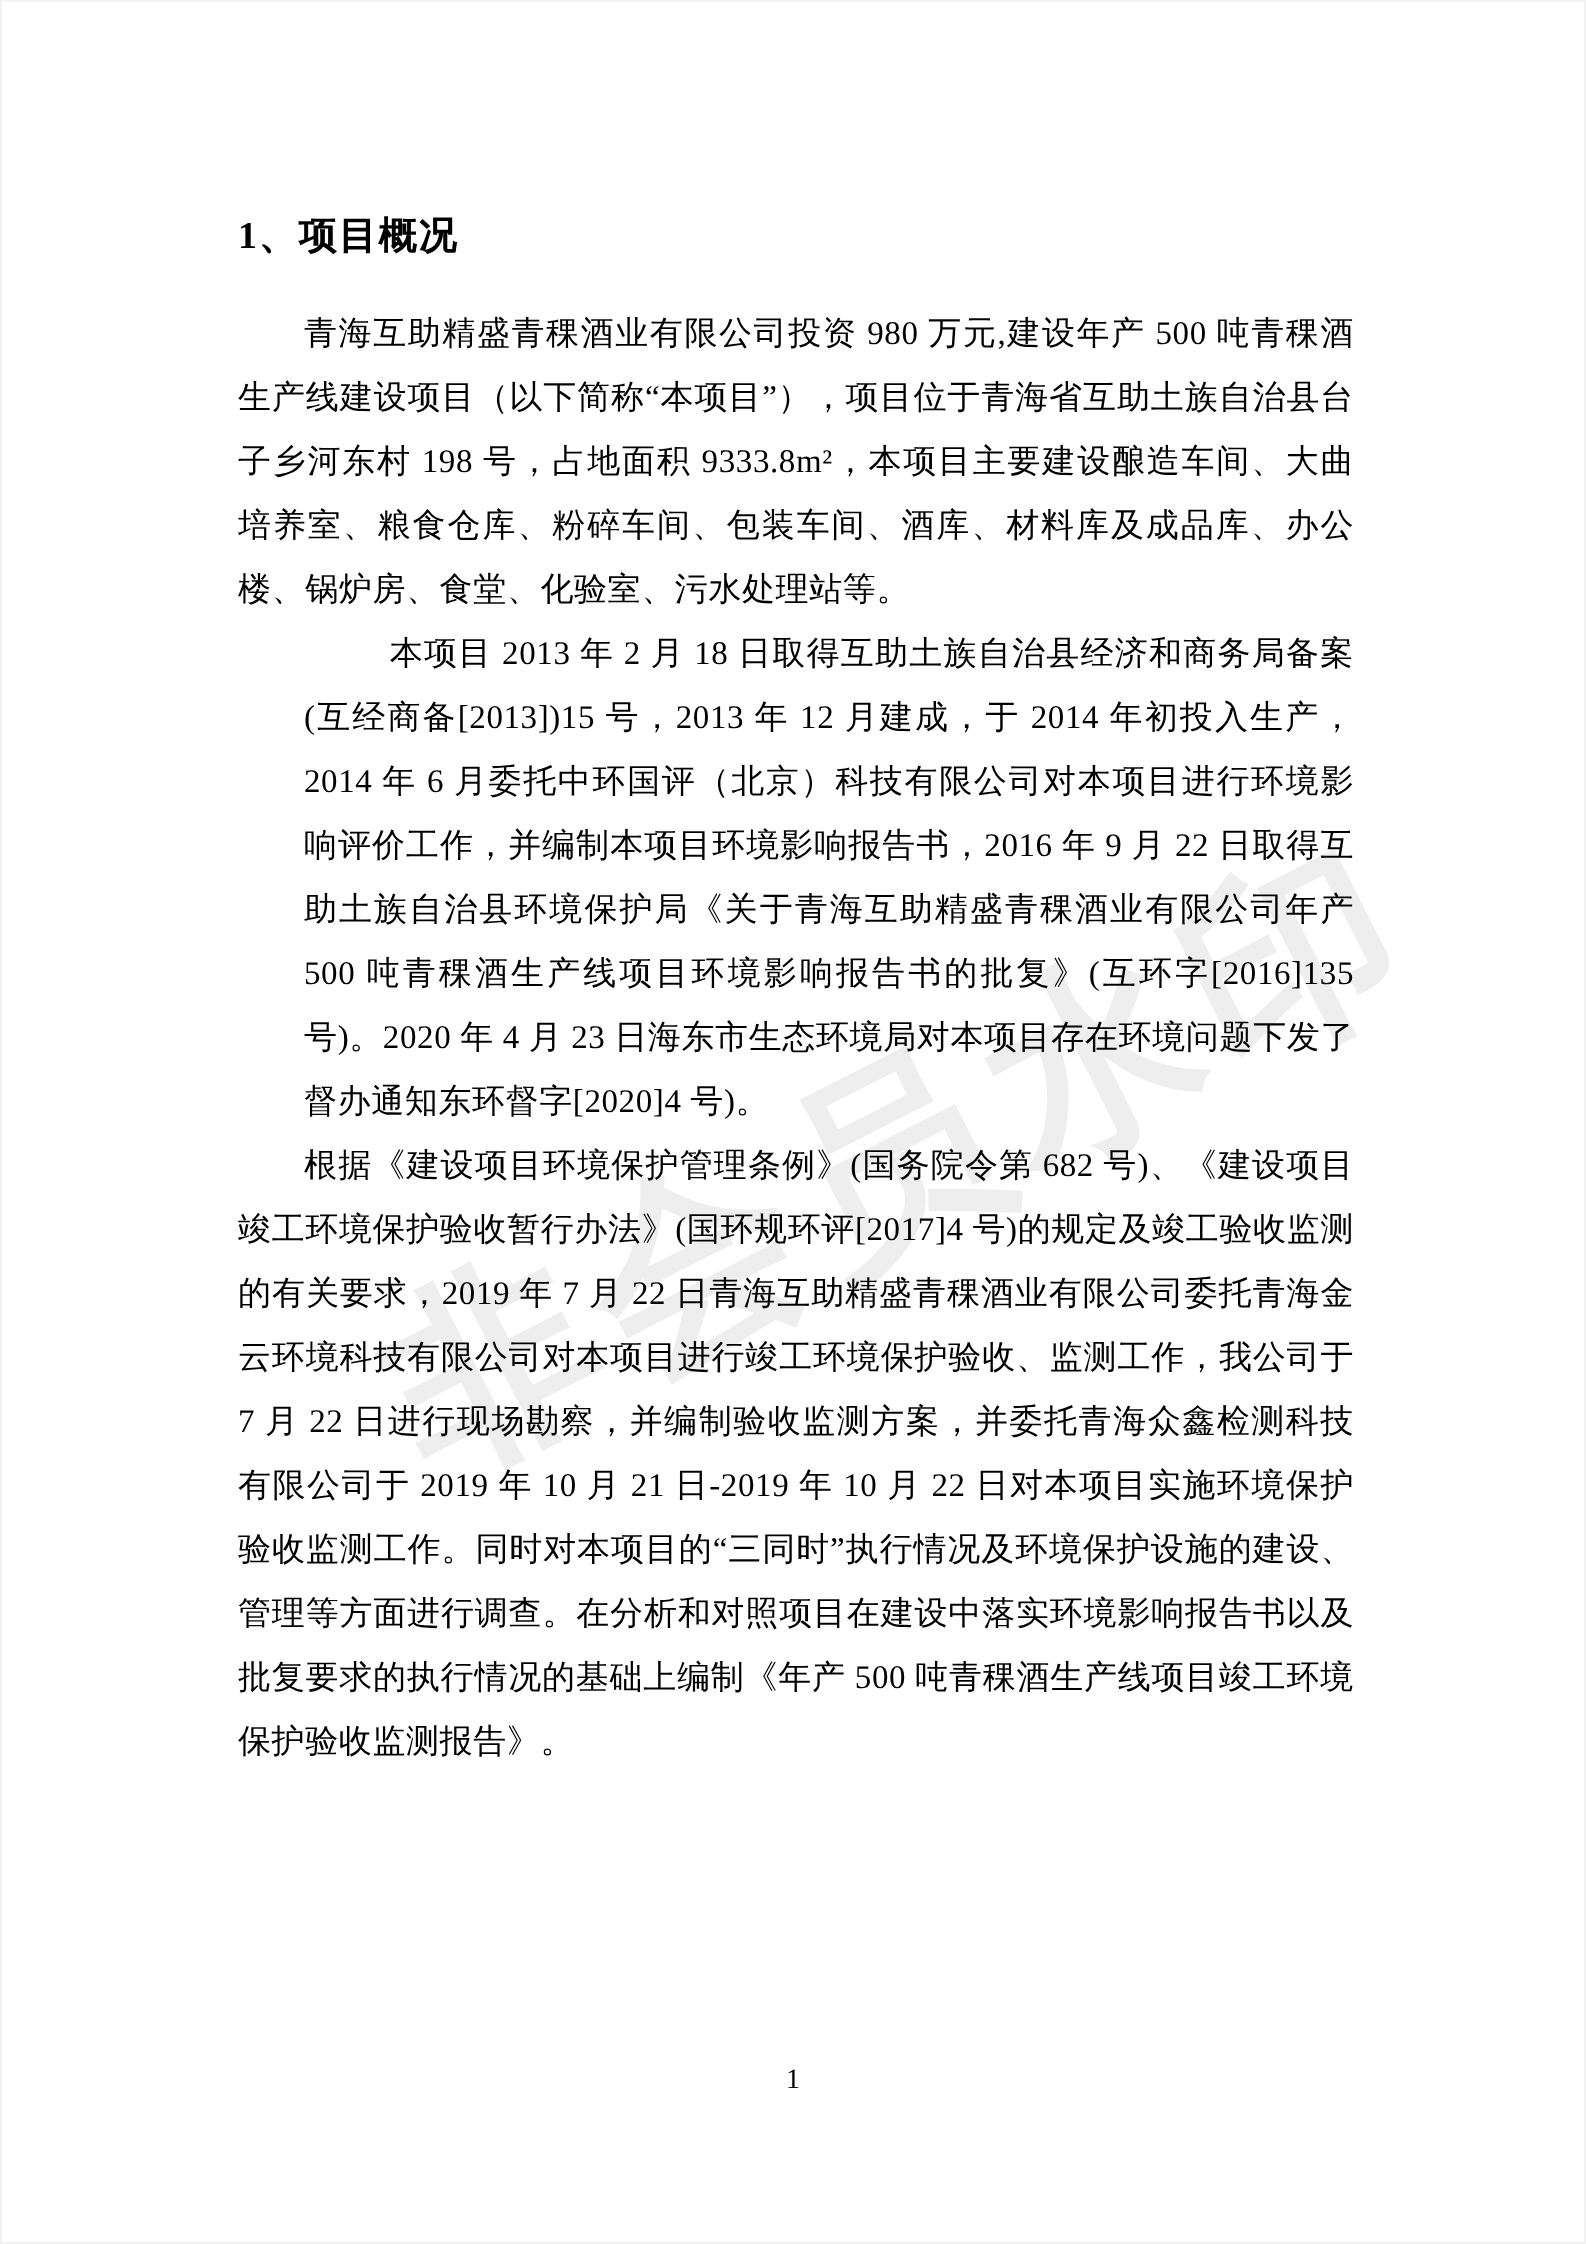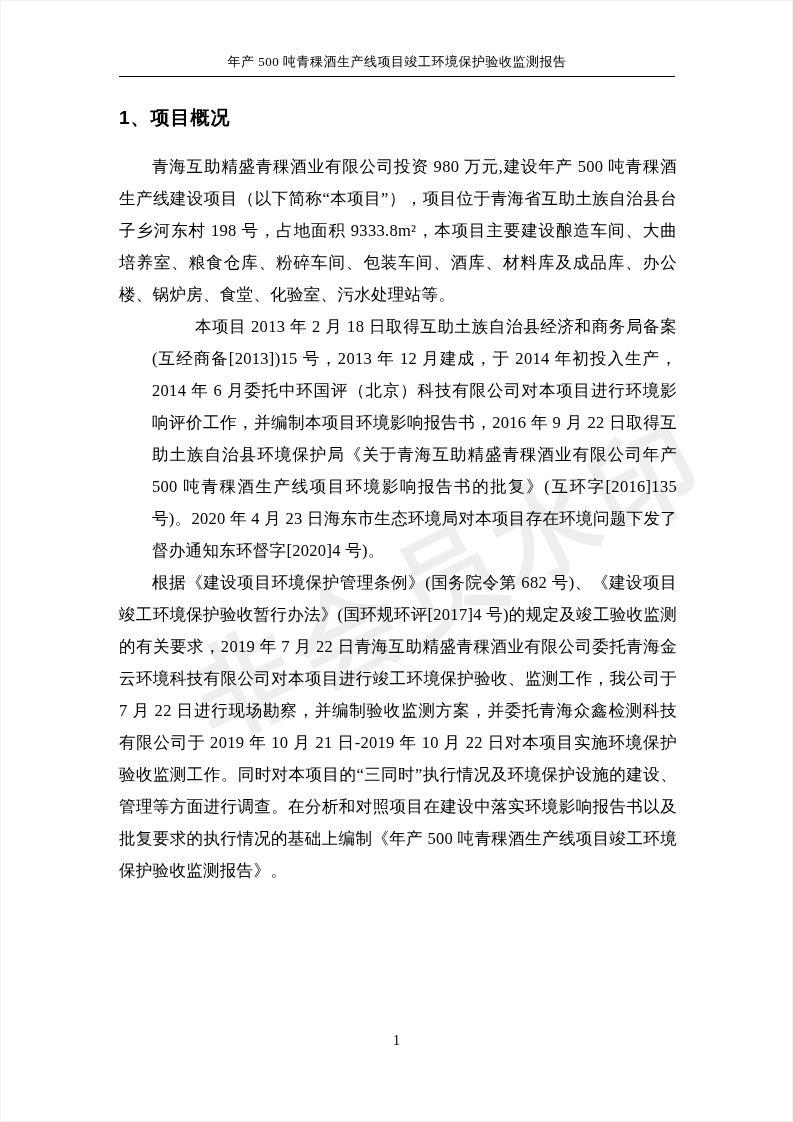--- a/index.html
+++ b/index.html
@@ -25,21 +25,21 @@
     color: #000000;
     border-bottom: 1.5px solid #000000;
     padding-bottom: 5px;
   }
   .content {
     position: absolute;
     top: 98px; left: 118px;
     width: 558px;
   }
   .section-heading {
-    font-family: Liberation Sans, sans-serif;
+    font-family: Liberation Serif, serif;
     font-weight: bold;
     font-size: 19px;
     letter-spacing: 1px;
     margin: 6px 0 20px 0;
     color: #000000;
   }
   .body-text p {
     font-size: 16.5px;
     line-height: 32px;
     text-align: justify;
@@ -73,23 +73,20 @@
     color: #000000;
   }
 </style>
 </head>
 <body>
 
 <div class="page">
 
   <div class="watermark">非会员水印</div>
 
-  <div class="doc-header">
-    <span>年产 500 吨青稞酒生产线项目竣工环境保护验收监测报告</span>
-  </div>
 
   <div class="content">
     <div class="section-heading">1、项目概况</div>
 
     <div class="body-text">
       <p>青海互助精盛青稞酒业有限公司投资 980 万元,建设年产 500 吨青稞酒生产线建设项目（以下简称“本项目”），项目位于青海省互助土族自治县台子乡河东村 198 号，占地面积 9333.8m²，本项目主要建设酿造车间、大曲培养室、粮食仓库、粉碎车间、包装车间、酒库、材料库及成品库、办公楼、锅炉房、食堂、化验室、污水处理站等。</p>
       <p class="indent-wide">本项目 2013 年 2 月 18 日取得互助土族自治县经济和商务局备案(互经商备[2013])15 号，2013 年 12 月建成，于 2014 年初投入生产，2014 年 6 月委托中环国评（北京）科技有限公司对本项目进行环境影响评价工作，并编制本项目环境影响报告书，2016 年 9 月 22 日取得互助土族自治县环境保护局《关于青海互助精盛青稞酒业有限公司年产 500 吨青稞酒生产线项目环境影响报告书的批复》(互环字[2016]135 号)。2020 年 4 月 23 日海东市生态环境局对本项目存在环境问题下发了督办通知东环督字[2020]4 号)。</p>
       <p>根据《建设项目环境保护管理条例》(国务院令第 682 号)、《建设项目竣工环境保护验收暂行办法》(国环规环评[2017]4 号)的规定及竣工验收监测的有关要求，2019 年 7 月 22 日青海互助精盛青稞酒业有限公司委托青海金云环境科技有限公司对本项目进行竣工环境保护验收、监测工作，我公司于 7 月 22 日进行现场勘察，并编制验收监测方案，并委托青海众鑫检测科技有限公司于 2019 年 10 月 21 日-2019 年 10 月 22 日对本项目实施环境保护验收监测工作。同时对本项目的“三同时”执行情况及环境保护设施的建设、管理等方面进行调查。在分析和对照项目在建设中落实环境影响报告书以及批复要求的执行情况的基础上编制《年产 500 吨青稞酒生产线项目竣工环境保护验收监测报告》。</p>
     </div>
   </div>

